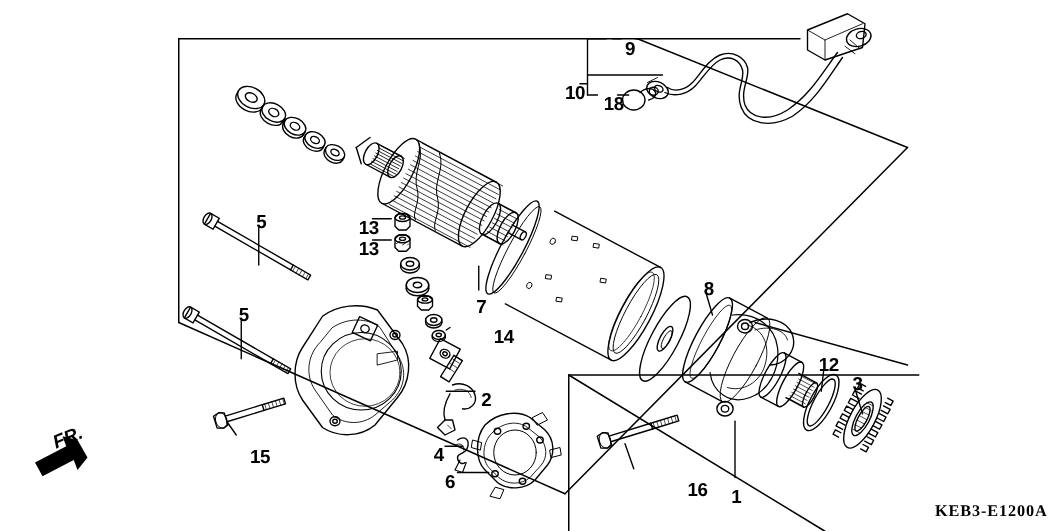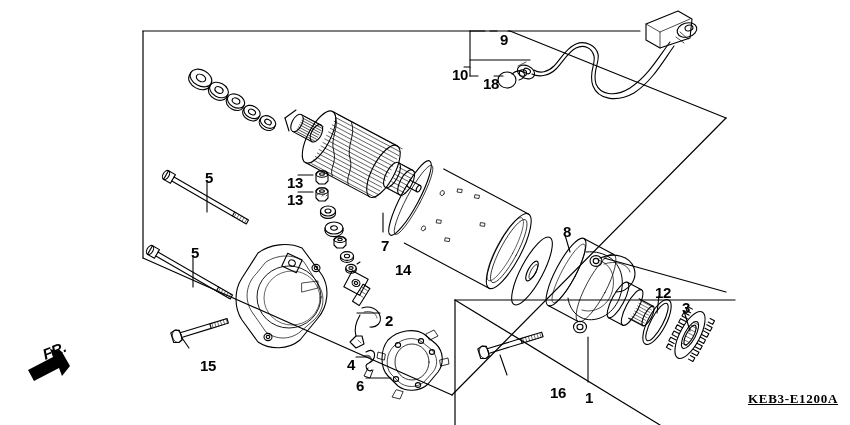--- a/index.html
+++ b/index.html
@@ -6,23 +6,23 @@
   body{width:850px;height:425px;overflow:hidden;
        font-family:"Liberation Sans", sans-serif;color:#000;}
   #stage{position:relative;width:850px;height:425px;background:#fff;}
   svg.layer{position:absolute;left:0;top:0;width:850px;height:425px;}
   .callout-label{
     position:absolute;font-family:"Liberation Sans", sans-serif;
     font-weight:bold;font-size:15px;line-height:15px;color:#000;
     letter-spacing:-0.3px;white-space:nowrap;
   }
   #diagram-code{
-    position:absolute;right:12px;bottom:18px;
+    position:absolute;right:12px;bottom:8px;
     font-family:"Liberation Serif", serif;font-weight:bold;
-    font-size:13px;letter-spacing:0.7px;color:#000;white-space:nowrap;text-decoration:underline;
+    font-size:13px;letter-spacing:0.7px;color:#000;white-space:nowrap;
   }
   #fr-label{
     position:absolute;left:40px;top:347px;
     font-family:"Liberation Sans", sans-serif;font-weight:bold;
     font-style:italic;font-size:15px;color:#000;
     transform:rotate(-22deg);transform-origin:left top;white-space:nowrap;
   }
 </style>
 </head>
 <body>

